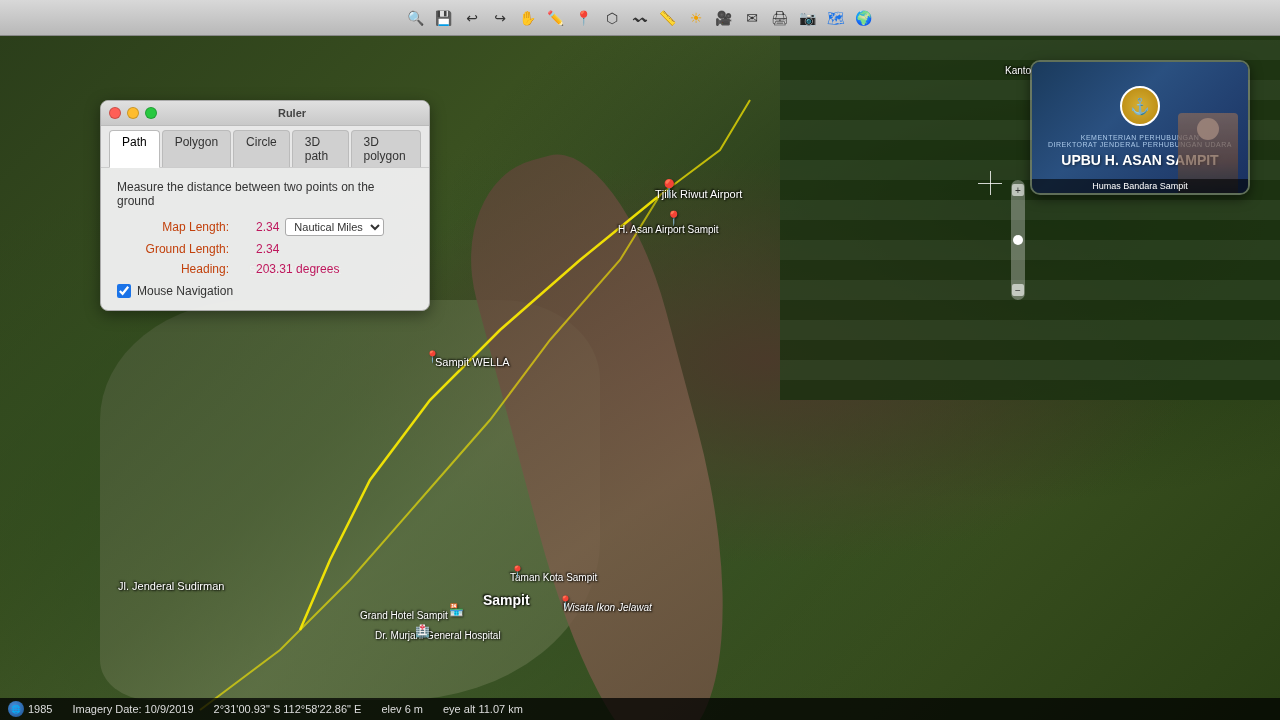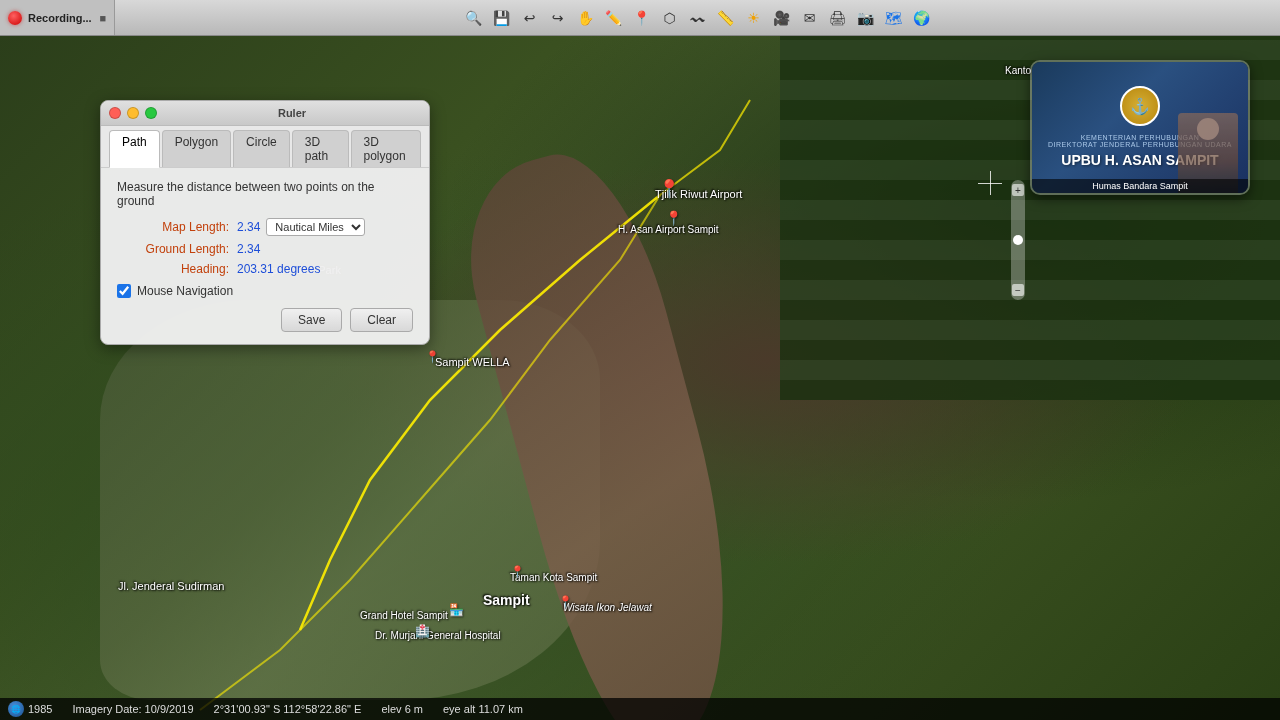--- a/index.html
+++ b/index.html
@@ -297,21 +297,22 @@
 
     .dialog-row-label {
       width: 120px;
       text-align: right;
       padding-right: 8px;
       color: #c2410c;
     }
 
     .dialog-row-value {
       font-weight: normal;
-      color: #1d4ed8;
+      color: #be185d;
+      margin-left: 19px;
     }
 
     .unit-select {
       margin-left: 6px;
       padding: 1px 4px;
       font-size: 11px;
       border: 1px solid #aaa;
       border-radius: 3px;
       background: white;
       color: #333;
@@ -562,25 +563,20 @@
 
 
   <div class="zoom-slider">
     <div class="zoom-btn">+</div>
     <div class="zoom-handle"></div>
     <div class="zoom-btn">−</div>
   </div>
 </div>
 
 <div id="toolbar">
-  <div class="recording-indicator">
-    <div class="rec-dot"></div>
-    <span class="rec-text">Recording...</span>
-    <span style="font-size:11px; color:#555; margin-left:2px;">■</span>
-  </div>
 
   <div class="toolbar-icons">
     <div class="toolbar-icon">🔍</div>
     <div class="toolbar-icon">💾</div>
     <div class="toolbar-icon">↩</div>
     <div class="toolbar-icon">↪</div>
     <div class="toolbar-icon">✋</div>
     <div class="toolbar-icon">✏️</div>
     <div class="toolbar-icon">📍</div>
     <div class="toolbar-icon">⬡</div>
@@ -635,24 +631,20 @@
     <div class="dialog-row">
       <span class="dialog-row-label">Heading:</span>
       <span class="dialog-row-value">203.31 degrees</span>
     </div>
 
     <div class="dialog-checkbox-row">
       <input type="checkbox" class="dialog-checkbox" checked="" style="">
       <span>Mouse Navigation</span>
     </div>
 
-    <div class="dialog-buttons">
-      <button class="dialog-btn">Save</button>
-      <button class="dialog-btn">Clear</button>
-    </div>
   </div>
 </div>
 
 <div id="video-overlay">
   <div class="video-bg">
 
     <div class="video-logo-area">
 
       <div style="width:40px; height:40px; background:radial-gradient(circle, #d4af37, #b8860b); border-radius:50%; border:2px solid #fff; margin-bottom:4px; display:flex; align-items:center; justify-content:center; font-size:16px;">⚓</div>
       <div class="video-logo-top">KEMENTERIAN PERHUBUNGAN<br>DIREKTORAT JENDERAL PERHUBUNGAN UDARA</div>

